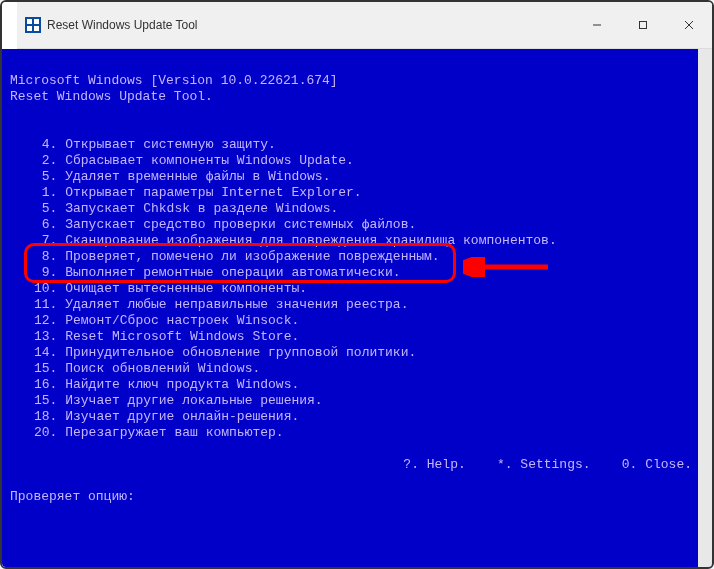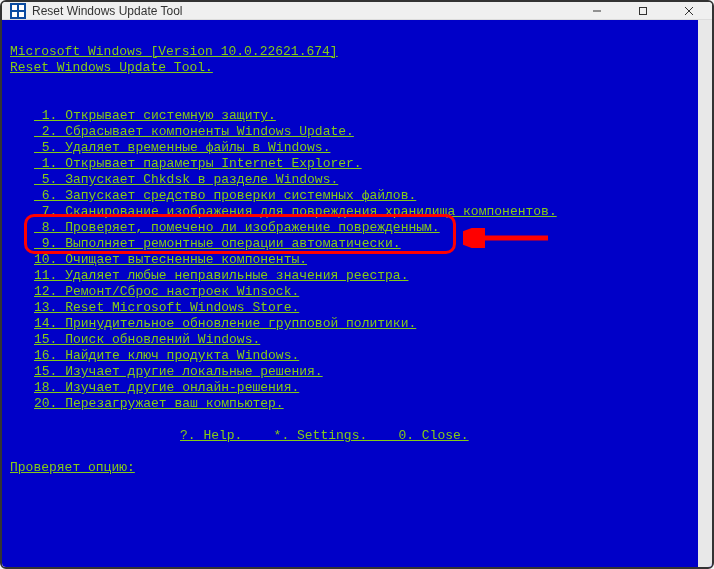--- a/index.html
+++ b/index.html
@@ -14,26 +14,27 @@
     border-radius: 6px;
   }
   .window {
     width: 100%;
     height: 100%;
     display: flex;
     flex-direction: column;
     background: #fff;
   }
   .titlebar {
-    height: 18px;
+    height: 47px;
     background: #f0f0f0;
     border-bottom: 1px solid #ddd;
     display: flex;
     align-items: center;
     padding-left: 8px;
+    margin-left: 15px;
   }
   .app-icon {
     width: 16px; height: 16px;
     margin-right: 6px;
     display: inline-flex;
     align-items: center; justify-content: center;
   }
   .app-icon svg { width: 16px; height: 16px; }
   .title-text {
     font-size: 12px;
@@ -49,29 +50,28 @@
     height: 100%;
     display: flex;
     align-items: center;
     justify-content: center;
     color: #555;
     font-size: 10px;
   }
   .console {
     flex: 1;
     background: #0000c8;
-    color: #84cc16;
+    color: #c4b5fd;
     font-family: Consolas, "Courier New", monospace;
     font-size: 13px;
     line-height: 16px;
     padding: 8px 6px 8px 8px;
     position: relative;
     overflow: hidden;
     border-right: 14px solid #e8e8e8;
-    text-decoration: underline;
   }
   .line { white-space: pre; }
   .ol-line { white-space: pre; padding-left: 24px; }
   .highlight-box {
     position: absolute;
     border: 3px solid #ff0000;
     border-radius: 10px;
     left: 22px;
     top: 194px;
     width: 432px;
@@ -80,20 +80,21 @@
   }
   .arrow {
     position: absolute;
     left: 461px;
     top: 208px;
     pointer-events: none;
   }
   .footer-line {
     white-space: pre;
     padding-left: 170px;
+    text-align: right;
   }
   .blank { height: 16px; }
   .scroll-thumb {
     position: absolute;
     right: -13px;
     top: 0;
     width: 12px;
     height: 523px;
     background: #c0c0c0;
   }
@@ -134,21 +135,21 @@
   </div>
 
   <div class="console">
     <div class="scroll-thumb"></div>
     <div class="blank"></div>
     <div class="line">Microsoft Windows [Version 10.0.22621.674]</div>
     <div class="line">Reset Windows Update Tool.</div>
     <div class="blank"></div>
     <div class="blank"></div>
     <div id="menu-list">
-        <div class="ol-line"> 1. Открывает системную защиту.</div>
+        <div class="ol-line"> 4. Открывает системную защиту.</div>
         <div class="ol-line"> 2. Сбрасывает компоненты Windows Update.</div>
         <div class="ol-line"> 5. Удаляет временные файлы в Windows.</div>
         <div class="ol-line"> 1. Открывает параметры Internet Explorer.</div>
         <div class="ol-line"> 5. Запускает Chkdsk в разделе Windows.</div>
         <div class="ol-line"> 6. Запускает средство проверки системных файлов.</div>
         <div class="ol-line"> 7. Cканирование изображения для повреждения хранилища компонентов.</div>
         <div class="ol-line"> 8. Проверяет, помечено ли изображение поврежденным.</div>
         <div class="ol-line"> 9. Выполняет ремонтные операции автоматически.</div>
         <div class="ol-line">10. Очищает вытесненные компоненты.</div>
         <div class="ol-line">11. Удаляет любые неправильные значения реестра.</div>

